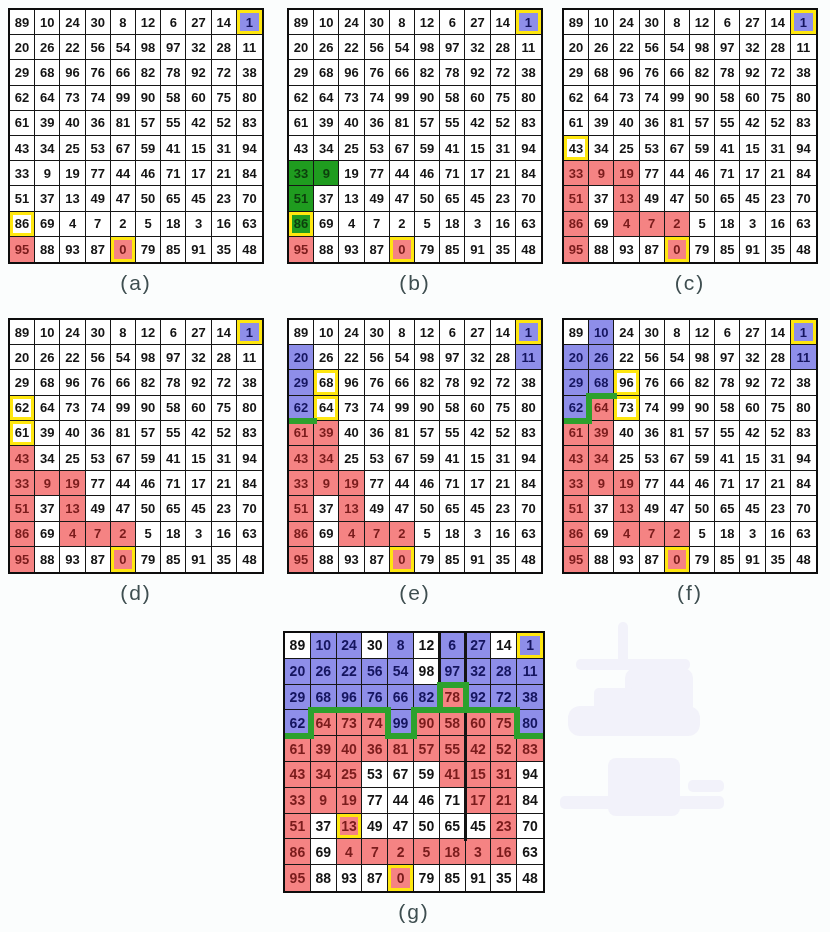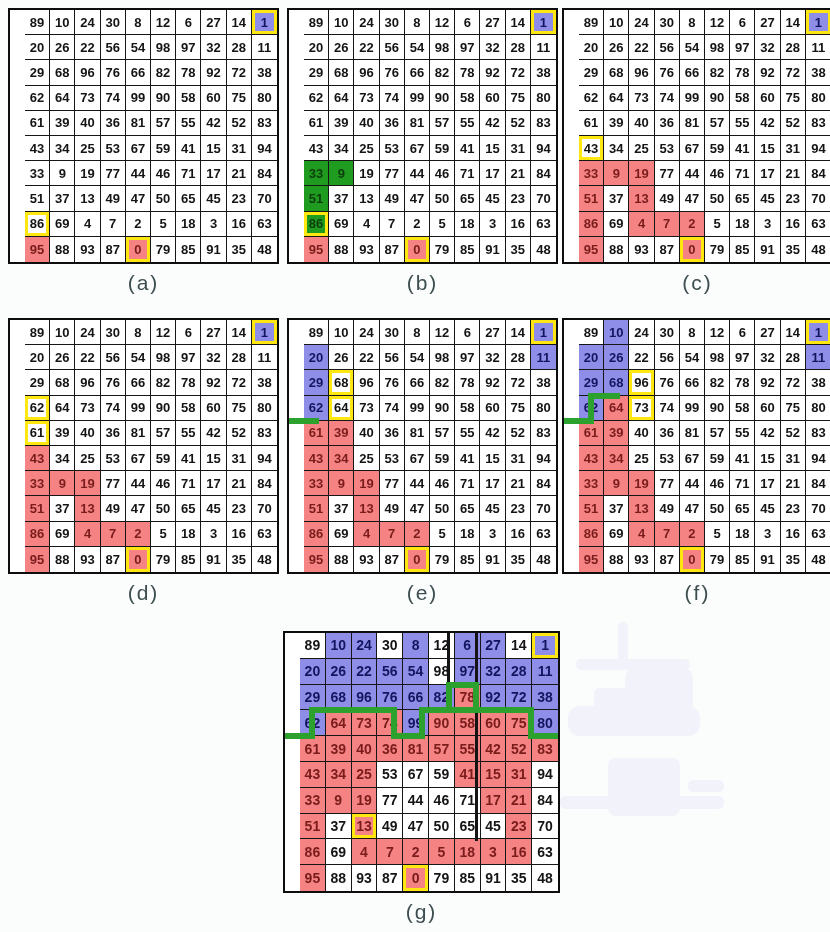--- a/index.html
+++ b/index.html
@@ -8,21 +8,21 @@
     background:#fbfdfd;
     font-family:"Liberation Sans", sans-serif;
     overflow:hidden;
   }
   .watermark div{position:absolute;background:#f2f2fa;border-radius:5px;}
   .panel{position:absolute;}
   .grid{
     position:relative;display:grid;
     grid-template-columns:repeat(10,1fr);
     grid-template-rows:repeat(10,1fr);
-    border:2px solid #0d0d0d;background:#ffffff;overflow:hidden;padding-left:15px;
+    border:2px solid #0d0d0d;background:#ffffff;overflow:hidden;
   }
   .grid-small{width:252px;height:252px;}
   .grid-large{width:258px;height:258px;}
   .cell{
     display:flex;align-items:center;justify-content:center;
     border-right:1px solid var(--grid-line,#161616);
     border-bottom:1px solid var(--grid-line,#161616);
     font-weight:700;font-size:13px;color:#141414;background:#fff;
     position:relative;z-index:1;line-height:1;
   }

